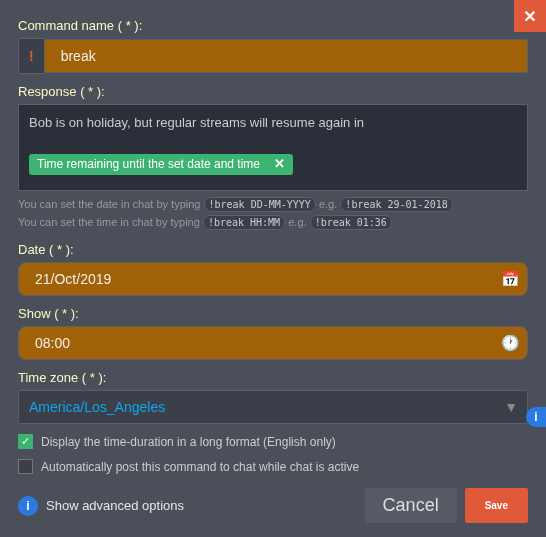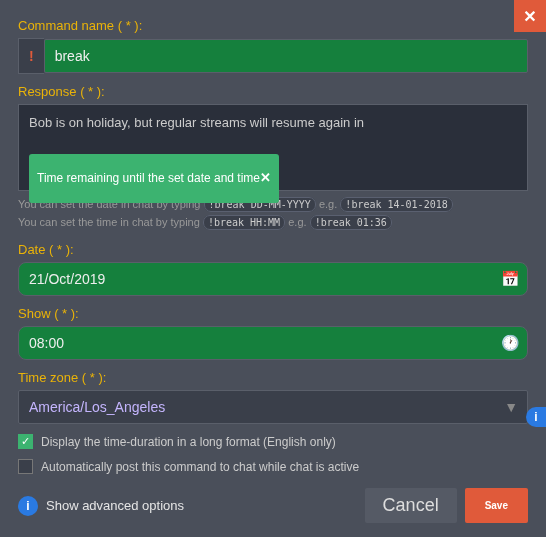--- a/index.html
+++ b/index.html
@@ -32,35 +32,35 @@
       cursor: pointer;
       display: flex;
       align-items: center;
       justify-content: center;
       color: white;
       font-size: 16px;
       font-weight: bold;
       z-index: 10;
     }
     .field-label {
-      color: #eab308;
+      color: #fef9c3;
       font-size: 13px;
       margin-bottom: 5px;
       margin-top: 10px;
     }
     .field-label:first-child {
       margin-top: 0;
     }
     .text-input {
       width: 100%;
-      background: #15803d;
+      background: #a16207;
       border: 1px solid #5a5f6a;
       color: #eee;
       font-size: 14px;
-      padding: 8px 10px;
+      padding: 8px 16px;
       outline: none;
       border-radius: 2px;
     }
     .command-row {
       display: flex;
       align-items: center;
       gap: 0;
     }
     .exclamation-box {
       background: #3a3f4a;
@@ -88,23 +88,23 @@
       color: #ccc;
       font-size: 13px;
       margin-bottom: 20px;
     }
     .token-badge {
       display: inline-flex;
       align-items: center;
       background: #3cb370;
       color: white;
       font-size: 12px;
-      padding: 14px 8px;
+      padding: 0 8px;
       border-radius: 3px;
-      gap: 0;
+      gap: 14px;
       margin-bottom: 6px;
     }
     .token-badge .token-x {
       cursor: pointer;
       font-size: 13px;
       font-weight: bold;
     }
     .hint-text {
       color: #999;
       font-size: 11px;
@@ -139,21 +139,21 @@
       pointer-events: none;
     }
     .select-wrapper {
       position: relative;
       width: 100%;
     }
     .select-wrapper select {
       width: 100%;
       background: #3a3f4a;
       border: 1px solid #5a5f6a;
-      color: #c4b5fd;
+      color: #0ea5e9;
       font-size: 14px;
       padding: 8px 10px;
       outline: none;
       appearance: none;
       cursor: pointer;
       border-radius: 2px;
     }
     .select-arrow {
       position: absolute;
       right: 10px;
@@ -279,21 +279,21 @@
       <div class="token-badge">
         <span>Time remaining until the set date and time</span>
         <span class="token-x">✕</span>
       </div>
     </div>
   </div>
   <div class="hint-text">
     <span>You can set the date in chat by typing</span>
     <span class="code-tag">!break DD-MM-YYYY</span>
     <span>e.g.</span>
-    <span class="code-tag">!break 14-01-2018</span>
+    <span class="code-tag">!break 29-01-2018</span>
     <br>
     <span>You can set the time in chat by typing</span>
     <span class="code-tag">!break HH:MM</span>
     <span>e.g.</span>
     <span class="code-tag">!break 01:36</span>
   </div>
 
   <div class="field-label">Date ( * ):</div>
   <div class="input-with-icon">
     <input class="text-input" type="text" value="21/Oct/2019" style="">

